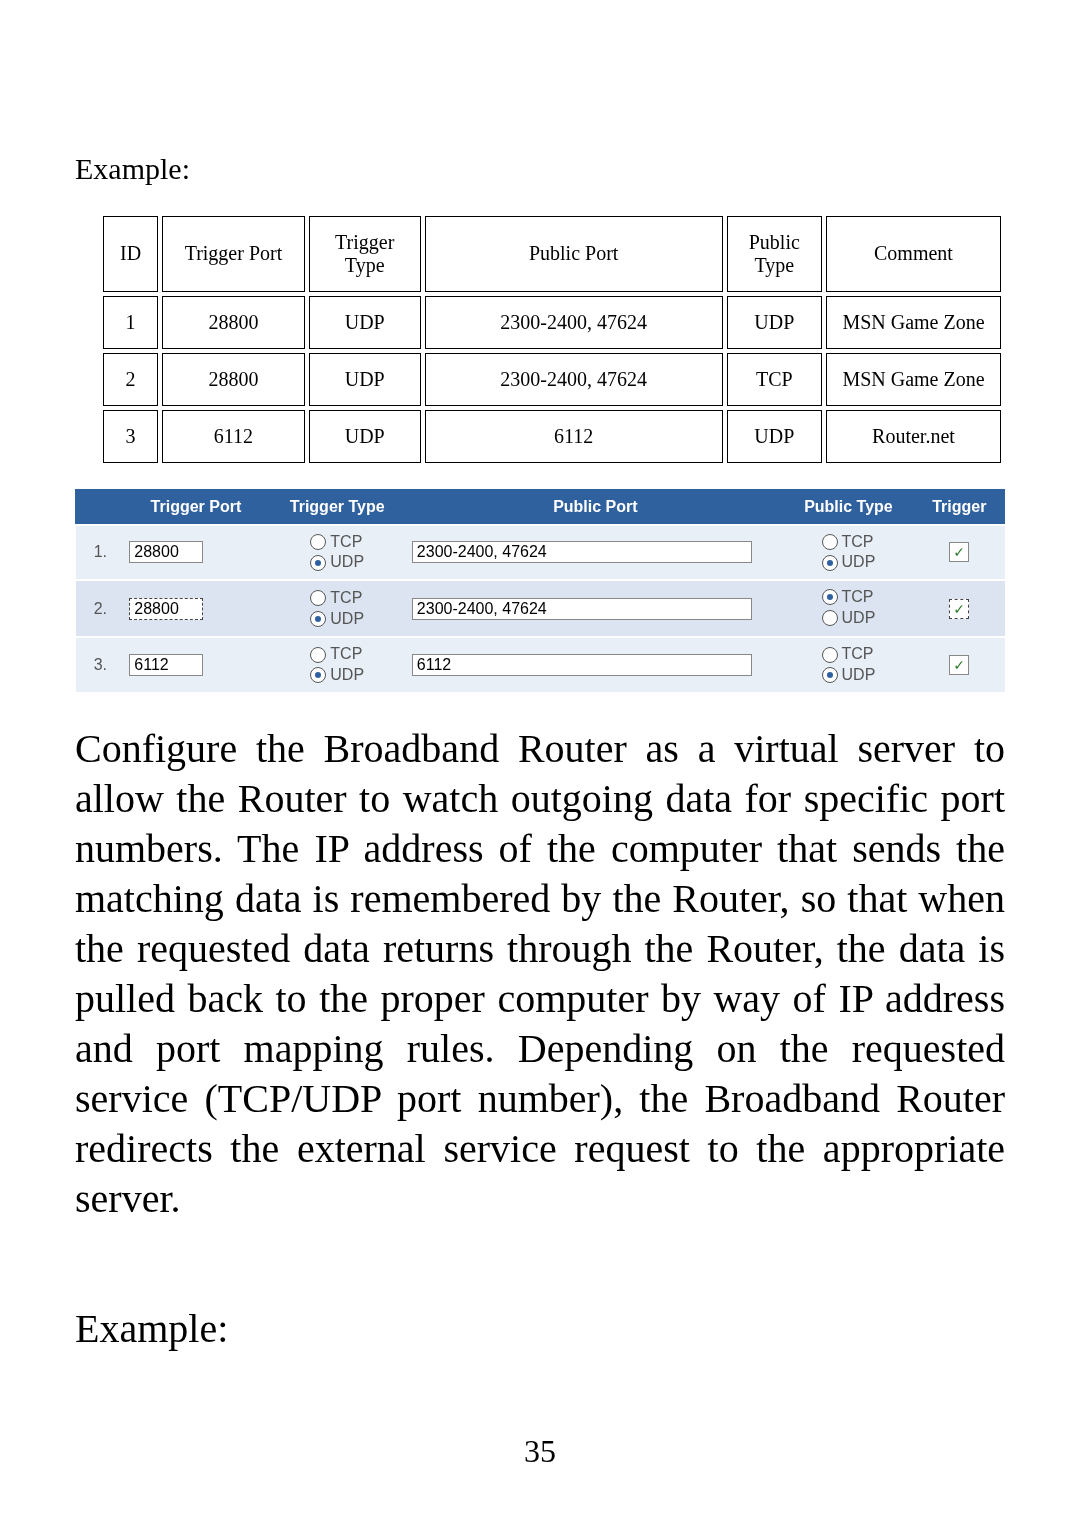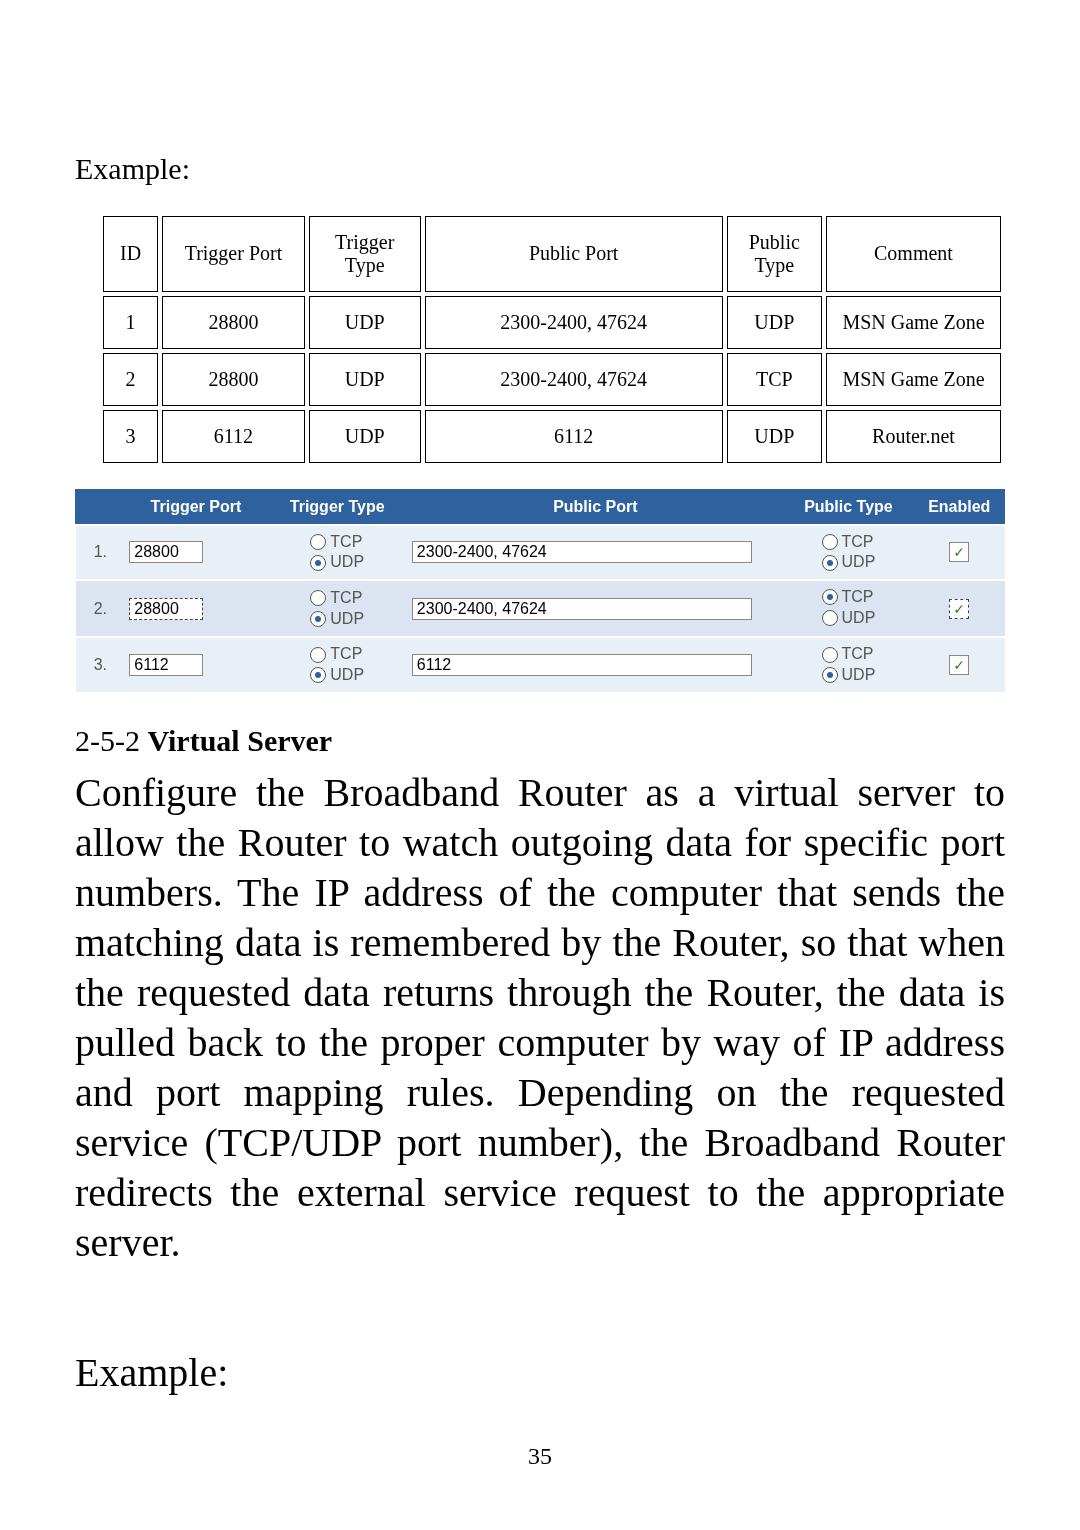--- a/index.html
+++ b/index.html
@@ -151,21 +151,21 @@
     margin: 14px 0 10px 0;
   }
   .section-heading .bold { font-weight: bold; }
 
   .page-number {
     position: absolute;
     bottom: 60px;
     left: 0;
     width: 1080px;
     text-align: center;
-    font-size: 24px;
+    font-size: 32px;
   }
 </style>
 </head>
 <body>
 
 <div class="page">
 
   <div class="example-heading body-text">Example:</div>
 
   <table class="example-table">
@@ -208,21 +208,21 @@
   </table>
 
   <table class="ui-table">
     <thead>
       <tr>
         <th class="ui-col-id"></th>
         <th class="ui-col-trigport">Trigger Port</th>
         <th class="ui-col-trigtype">Trigger Type</th>
         <th class="ui-col-pubport">Public Port</th>
         <th class="ui-col-pubtype">Public Type</th>
-        <th class="ui-col-enabled">Enabled</th>
+        <th class="ui-col-enabled">Trigger</th>
       </tr>
     </thead>
     <tbody id="ui-tbody">
         <tr>
           <td>1.</td>
           <td style="text-align: left;"><input class="ui-textbox small" value="28800" style=""></td>
           <td><div class="radio-group"><div class="radio-line">
                 <span class="radio-circle"></span>
                 <span>TCP</span>
               </div><div class="radio-line">
@@ -287,25 +287,20 @@
                 <span class="radio-circle">
                   <span class="dot"></span>
                 </span>
                 <span>UDP</span>
               </div></div></td>
           <td><span class="checkbox-box">✓</span></td>
         </tr>
       </tbody>
   </table>
 
-  <div class="section-heading">
-    <span>2-5-2</span>
-    <span> </span>
-    <span class="bold">Virtual Server</span>
-  </div>
 
   <div class="body-text justify">Configure the Broadband Router as a virtual server to allow the Router to watch outgoing data for specific port numbers. The IP address of the computer that sends the matching data is remembered by the Router, so that when the requested data returns through the Router, the data is pulled back to the proper computer by way of IP address and port mapping rules. Depending on the requested service (TCP/UDP port number), the Broadband Router redirects the external service request to the appropriate server.</div>
 
   <div style="height:80px"></div>
 
   <div class="body-text">Example:</div>
 
   <div class="page-number">35</div>
 
 </div>

